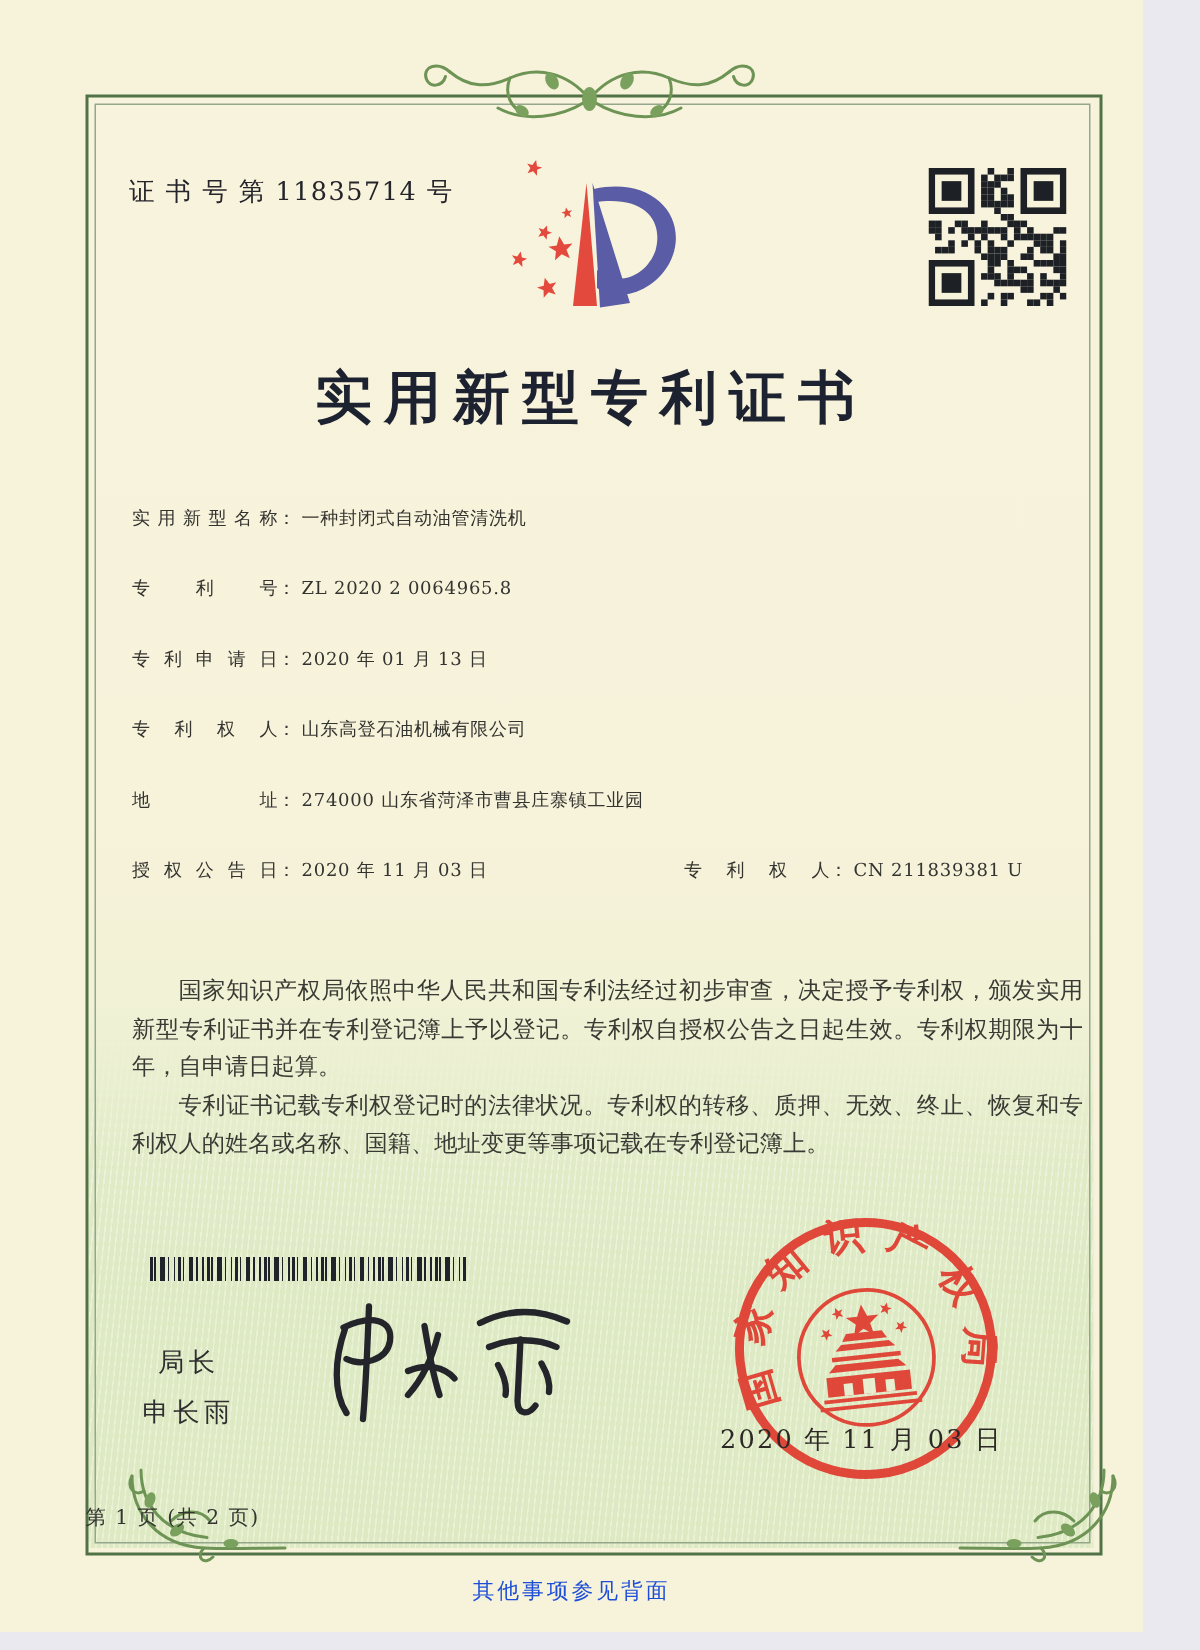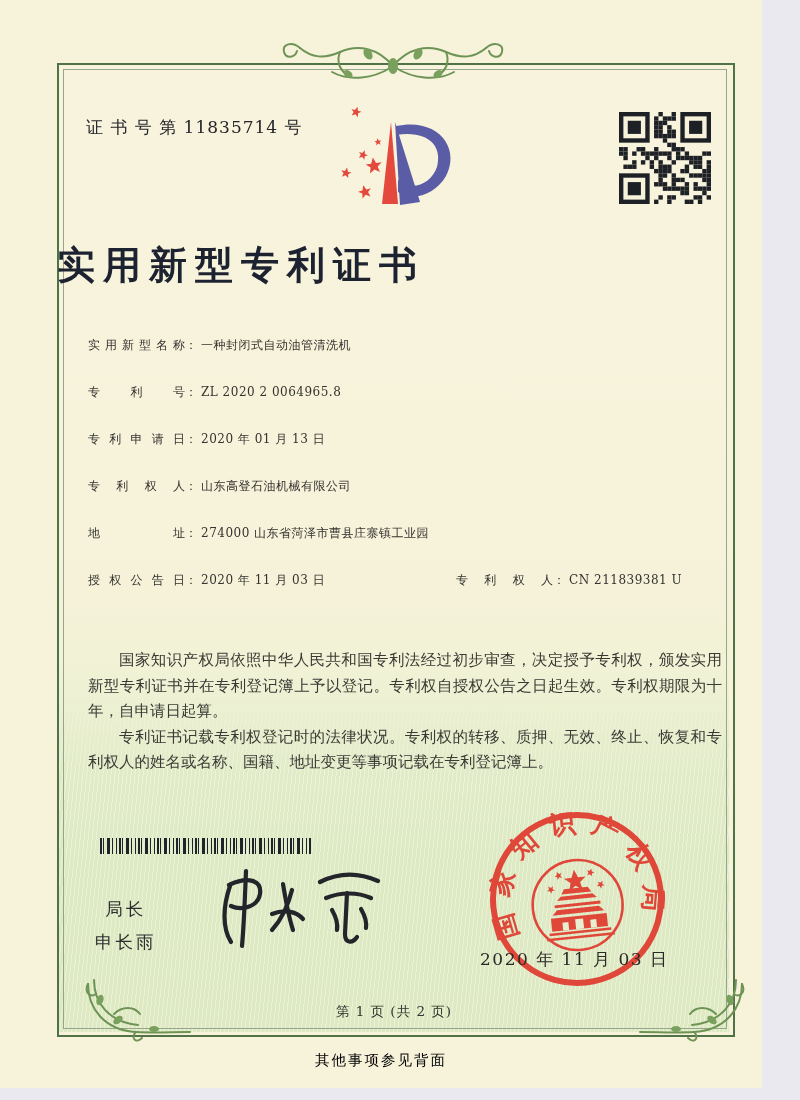--- a/index.html
+++ b/index.html
@@ -21,40 +21,40 @@
     position:absolute;left:59px;top:690px;width:670px;height:342px;
     background:repeating-linear-gradient(96deg,rgba(255,255,255,.4) 0 1px,rgba(163,196,130,.16) 1px 4px);
     opacity:.55;
     -webkit-mask-image:linear-gradient(180deg,transparent 0,#000 90px);
     mask-image:linear-gradient(180deg,transparent 0,#000 90px);
   }
   .frame-outer{position:absolute;left:57px;top:63px;width:674px;height:970px;border:2px solid #517247;}
   .frame-inner{position:absolute;left:63px;top:69px;width:662px;height:958px;border:1px solid #94a78c;}
   .abs{position:absolute;}
   .cert-no{left:86px;top:116px;font-size:17px;letter-spacing:1px;color:#24242a;text-align:center;}
-  .title{left:57px;top:240px;width:674px;text-align:left;font-size:38px;font-weight:700;
+  .title{left:57px;top:240px;width:674px;text-align:center;font-size:38px;font-weight:700;
          letter-spacing:8px;color:#1d2230;}
   .fields{left:88px;top:333px;width:632px;font-size:12px;color:#33332f;}
   .field-row{margin-bottom:23px;line-height:24px;white-space:nowrap;}
   .f-label{display:inline-block;width:97px;text-align:justify;text-align-last:justify;vertical-align:top;}
   .f-colon{display:inline-block;margin-right:4px;}
   .f-value{letter-spacing:.5px;}
   .grant-row{display:flex;line-height:24px;align-items:center;}
   .grant-left{width:368px;}
   .paras{left:88px;top:648px;width:634px;font-size:15.5px;line-height:25.5px;color:#3a3a34;text-align:justify;}
   .paras p{margin:0;text-indent:2em;}
   .barcode{left:100px;top:838px;width:212px;height:16px;
     background:repeating-linear-gradient(90deg,#20242a 0 2px,transparent 2px 3px,#20242a 3px 4px,transparent 4px 7px,#20242a 7px 10px,transparent 10px 12px,#20242a 12px 13px,transparent 13px 16px,#20242a 16px 17px,transparent 17px 19px);}
   .signer{left:95px;top:893px;font-family:"DejaVu Sans","Liberation Sans",sans-serif;
     font-size:17.5px;letter-spacing:3px;color:#2e2e2e;line-height:33px;text-align:center;}
   .sig-svg{left:208px;top:866px;}
   .seal-svg{left:489px;top:811px;transform:rotate(-6deg);opacity:.92;}
   .seal-date{left:480px;top:948px;font-size:17px;letter-spacing:1.5px;color:#2c2826;z-index:5;}
-  .page-no{left:57px;top:1003px;width:674px;text-align:center;font-size:13.5px;color:#33332f;letter-spacing:1px;}
-  .back-note{left:0;top:1051px;width:762px;text-align:center;font-size:14.5px;color:#000000;letter-spacing:2px;}
+  .page-no{left:57px;top:1003px;width:674px;font-size:13.5px;color:#33332f;letter-spacing:1px;}
+  .back-note{left:0;top:1051px;width:762px;text-align:center;font-size:14.5px;color:#1d4ed8;letter-spacing:2px;}
   svg{display:block;}
 </style>
 </head>
 <body>
 
 <div class="paper">
   <div class="inner-bg"></div>
   <div class="waves"></div>
   <div class="frame-outer"></div>
   <div class="frame-inner"></div>

